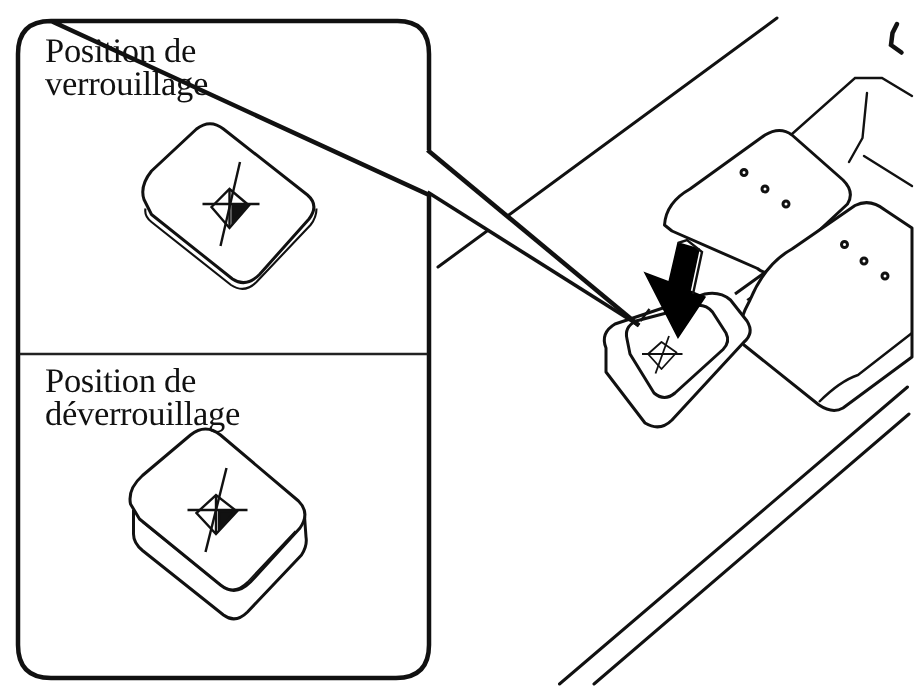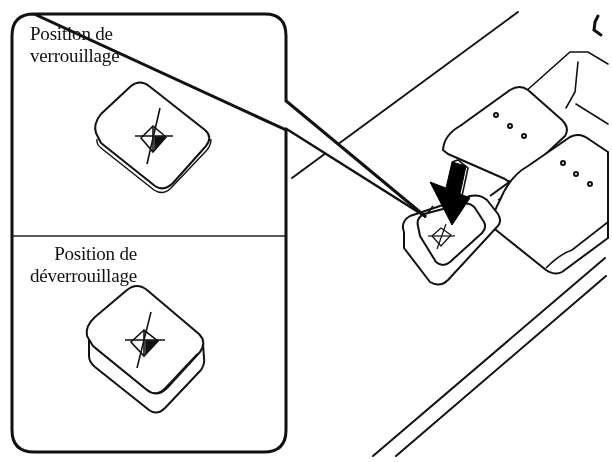--- a/index.html
+++ b/index.html
@@ -1,28 +1,28 @@
 <!DOCTYPE html>
 <html><head>
   <meta charset="utf-8">
   <style>
     html, body { margin: 0; padding: 0; background: #ffffff; }
     body { width: 612px; height: 462px; position: relative; overflow: hidden; }
     .stage { position: absolute; left: 0; top: 0; width: 612px; height: 462px; }
     .label {
       position: absolute;
       font-family: "Liberation Serif", "DejaVu Serif", serif;
-      font-size: 19px;
+      font-size: 23px;
       line-height: 22px;
       color: #111111;
       white-space: pre;
       letter-spacing: -0.2px;
     }
     #lbl-lock { left: 30px; top: 23px; }
-    #lbl-unlock { left: 30px; top: 243px; text-align: right; }
+    #lbl-unlock { left: 30px; top: 243px; }
     svg { position: absolute; left: 0; top: 0; }
   </style>
 </head>
 <body>
 
 <div class="stage">
 
   <svg width="612" height="462" viewBox="0 0 612 462" xmlns="http://www.w3.org/2000/svg">
 
     <g stroke="#111" fill="none" stroke-linecap="round">

